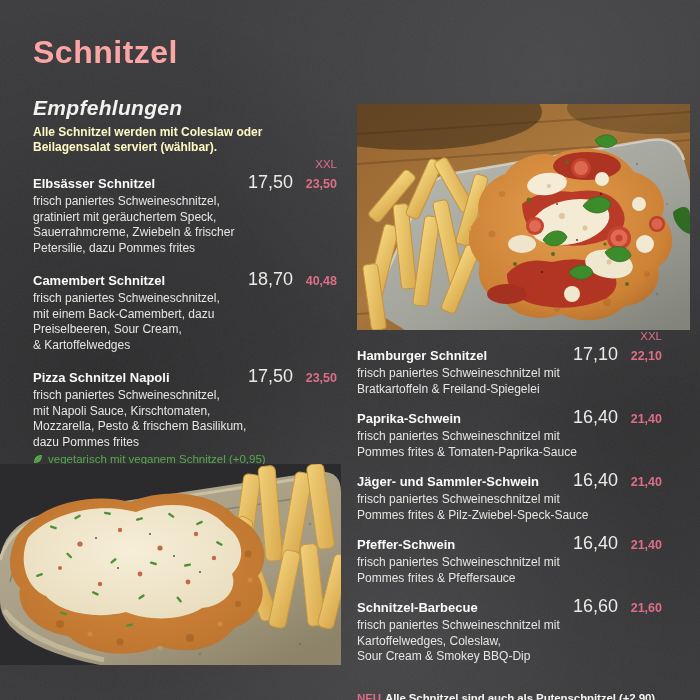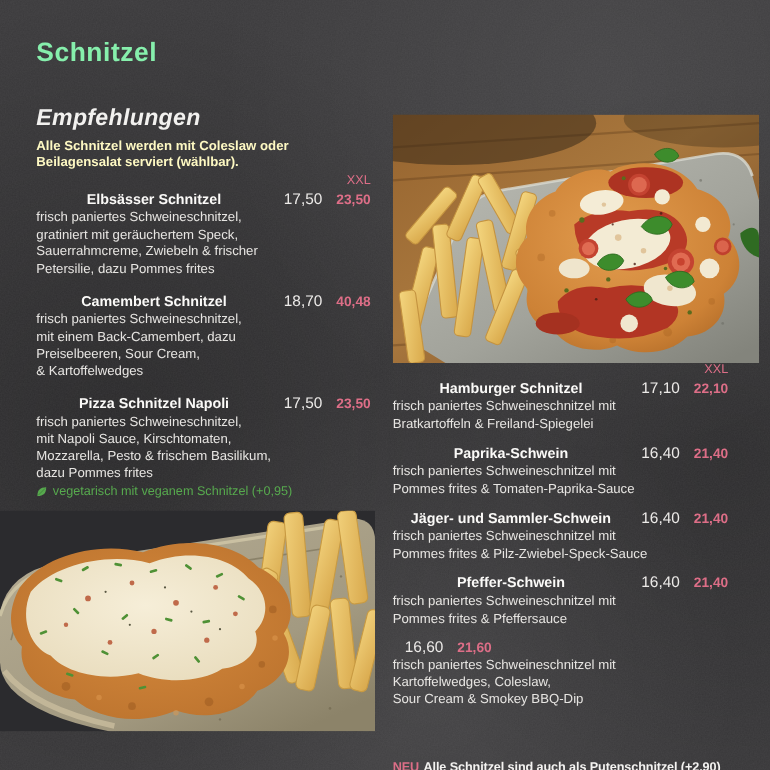--- a/index.html
+++ b/index.html
@@ -8,32 +8,32 @@
     font-family:"Liberation Sans",sans-serif;color:#f2f1ef;
     background:
       radial-gradient(circle at 78% 10%, rgba(255,255,255,.06), transparent 42%),
       radial-gradient(circle at 15% 55%, rgba(0,0,0,.28), transparent 55%),
       radial-gradient(circle at 55% 88%, rgba(255,255,255,.05), transparent 40%),
       radial-gradient(circle at 95% 60%, rgba(0,0,0,.22), transparent 45%),
       #3b3a3c;
   }
   .grain{position:absolute;inset:0;z-index:0;pointer-events:none;}
   .layer{position:absolute;z-index:1;}
-  .page-title{left:33px;top:34px;font-size:24px;font-weight:800;letter-spacing:.5px;color:#86efac;}
+  .page-title{left:33px;top:34px;font-size:32px;font-weight:800;letter-spacing:.5px;color:#fca5a5;}
   .left-col{left:33px;top:96px;width:304px;}
   .right-col{left:357px;top:330px;width:305px;}
   .section-heading{font-size:21px;font-weight:700;font-style:italic;letter-spacing:.3px;line-height:24px;}
   .intro{font-size:12px;font-weight:700;line-height:15px;white-space:pre-line;margin-top:5px;color:#fef9c3;}
   .xxl-row{display:flex;margin-top:3px;height:14px;}
   .xxl-label{margin-left:auto;width:44px;text-align:right;font-size:11.5px;font-weight:400;color:#dd6e87;}
   .menu-item{margin-bottom:13px;}
   .right-col .menu-item{margin-bottom:10px;}
   .item-row{display:flex;align-items:baseline;}
-  .item-name{flex:1;font-size:13px;font-weight:700;line-height:16px;color:#fbfaf8;text-align:center;}
-  .item-price{width:46px;text-align:right;font-size:14px;color:#eceae8;}
+  .item-name{flex:1;font-size:13px;font-weight:700;line-height:16px;color:#fbfaf8;}
+  .item-price{width:46px;text-align:right;font-size:18px;color:#eceae8;}
   .item-price-xxl{width:44px;text-align:right;font-size:12.5px;font-weight:700;color:#dd6e87;}
   .item-desc{font-size:12px;line-height:15.5px;white-space:pre-line;color:#e7e5e2;margin-top:1px;}
   .veggie-note{display:flex;align-items:center;gap:5px;margin-top:3px;font-size:11.5px;color:#57a94e;}
   .veggie-note svg{flex:0 0 auto;}
   .photo{overflow:hidden;}
   .photo svg{display:block;width:100%;height:100%;}
   .photo-tr{left:357px;top:104px;width:333px;height:226px;}
   .photo-bl{left:0;top:464px;width:341px;height:201px;}
   .footnote{left:357px;top:641px;width:336px;font-size:11.5px;font-weight:700;line-height:18px;letter-spacing:-.1px;color:#f4f3f1;margin-top:48px;}
   .footnote .badge{color:#dd6e87;margin-right:4px;}
@@ -272,20 +272,21 @@
       <div class="item-name">Pfeffer-Schwein</div>
       <div class="item-price">16,40</div>
       <div class="item-price-xxl">21,40</div>
     </div>
     <div class="item-desc">frisch paniertes Schweineschnitzel mit
 Pommes frites &amp; Pfeffersauce</div>
   </div>
 
   <div class="menu-item">
     <div class="item-row">
+      <div class="item-name">Schnitzel-Barbecue</div>
       <div class="item-price">16,60</div>
       <div class="item-price-xxl">21,60</div>
     </div>
     <div class="item-desc">frisch paniertes Schweineschnitzel mit
 Kartoffelwedges, Coleslaw,
 Sour Cream &amp; Smokey BBQ-Dip</div>
   </div>
 </div>
 
 <div class="layer photo photo-bl">

